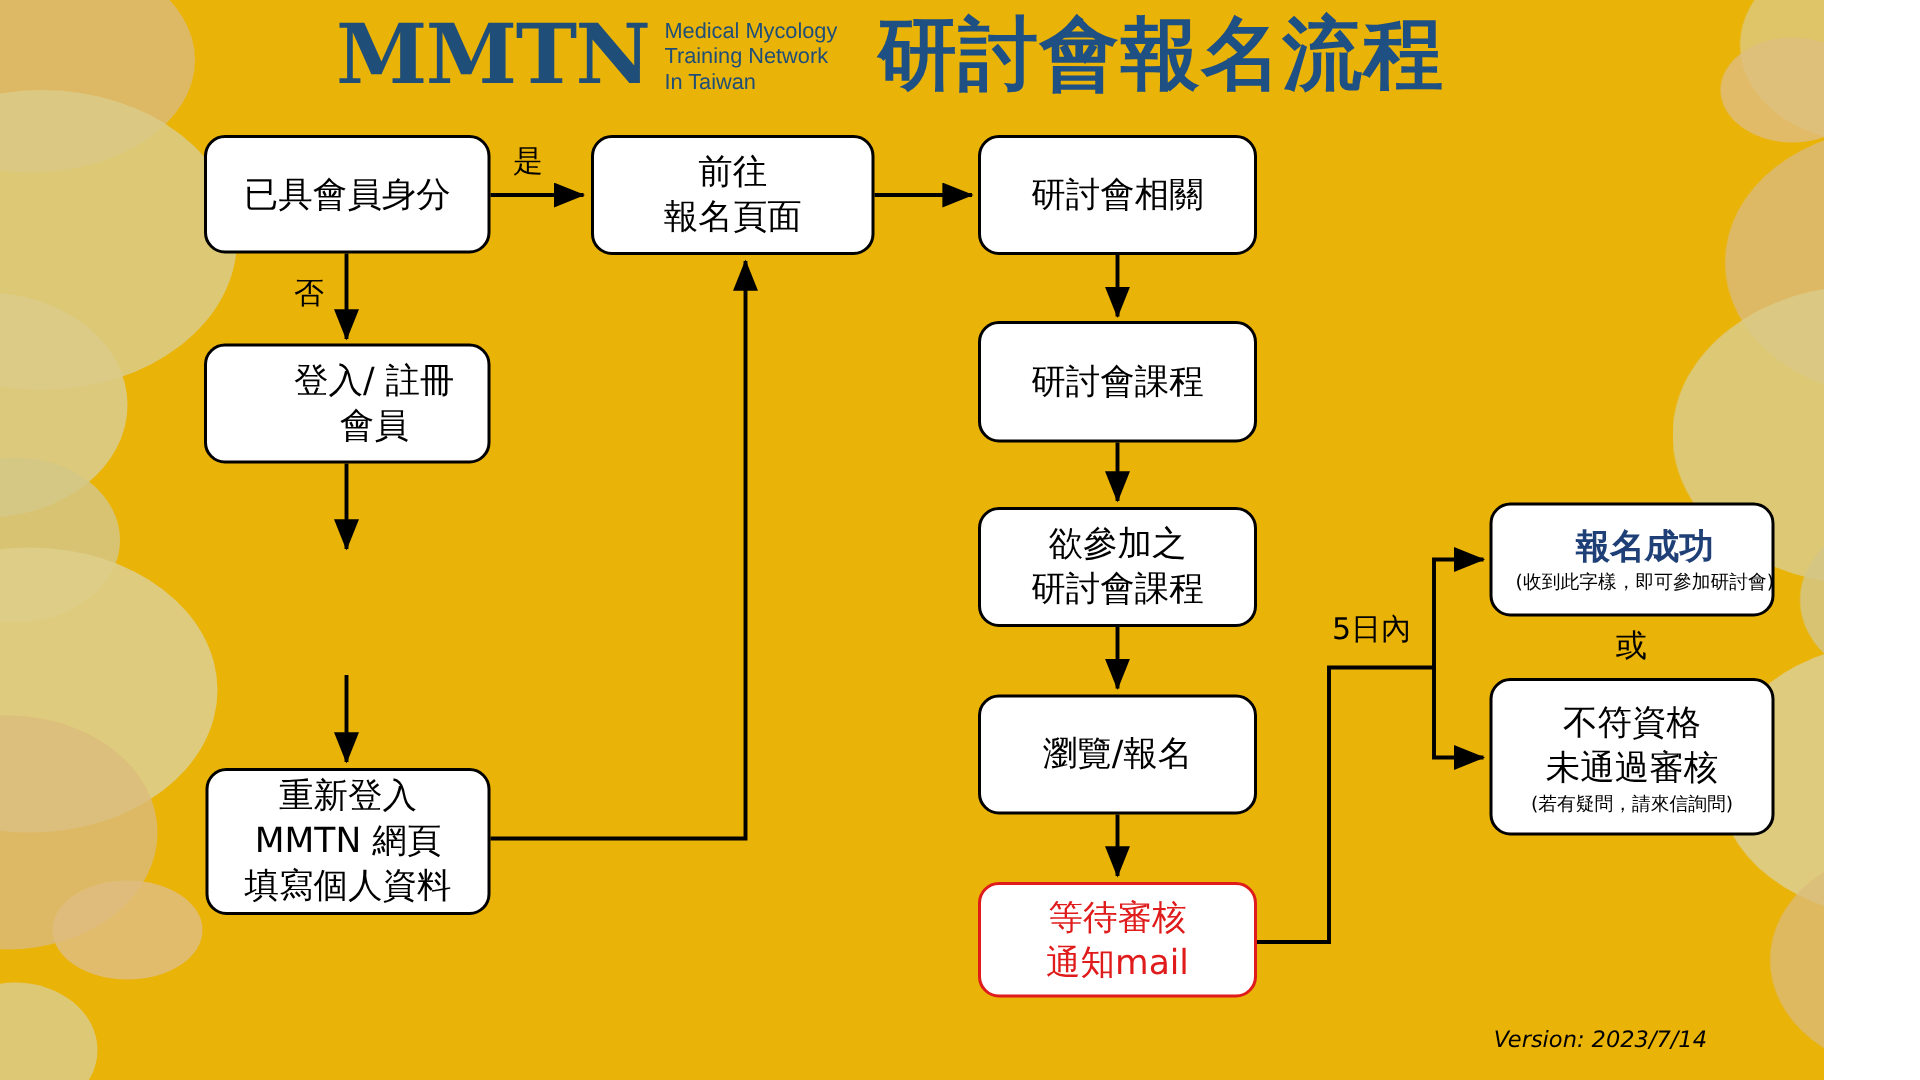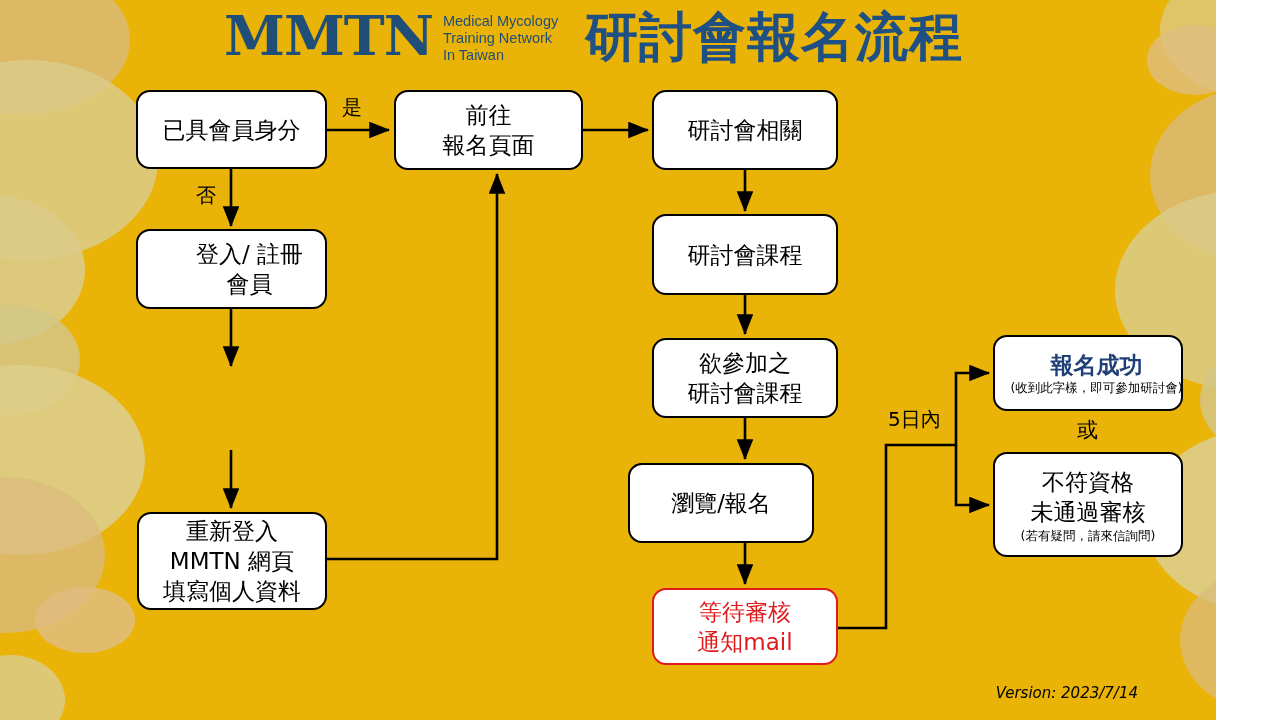--- a/index.html
+++ b/index.html
@@ -234,21 +234,21 @@
     <span class="emph">報名成功</span>
     <span class="sub">(收到此字樣，即可參加研討會)</span>
   </div>
 
   <div class="node" style="left:137px; top:512px; width:190px; height:98px;">
     <span class="line">重新登入</span>
     <span class="line">MMTN 網頁</span>
     <span class="line">填寫個人資料</span>
   </div>
 
-  <div class="node" style="left:628px; top:463px; width:186px; height:80px;">
+  <div class="node" style="left:652px; top:463px; width:186px; height:80px;">
     <span class="line">瀏覽/報名</span>
   </div>
 
   <div class="node" style="left:993px; top:452px; width:190px; height:105px;">
     <span class="line">不符資格</span>
     <span class="line">未通過審核</span>
     <span class="sub">(若有疑問，請來信詢問)</span>
   </div>
 
   <div class="node red" style="left:652px; top:588px; width:186px; height:77px;">

